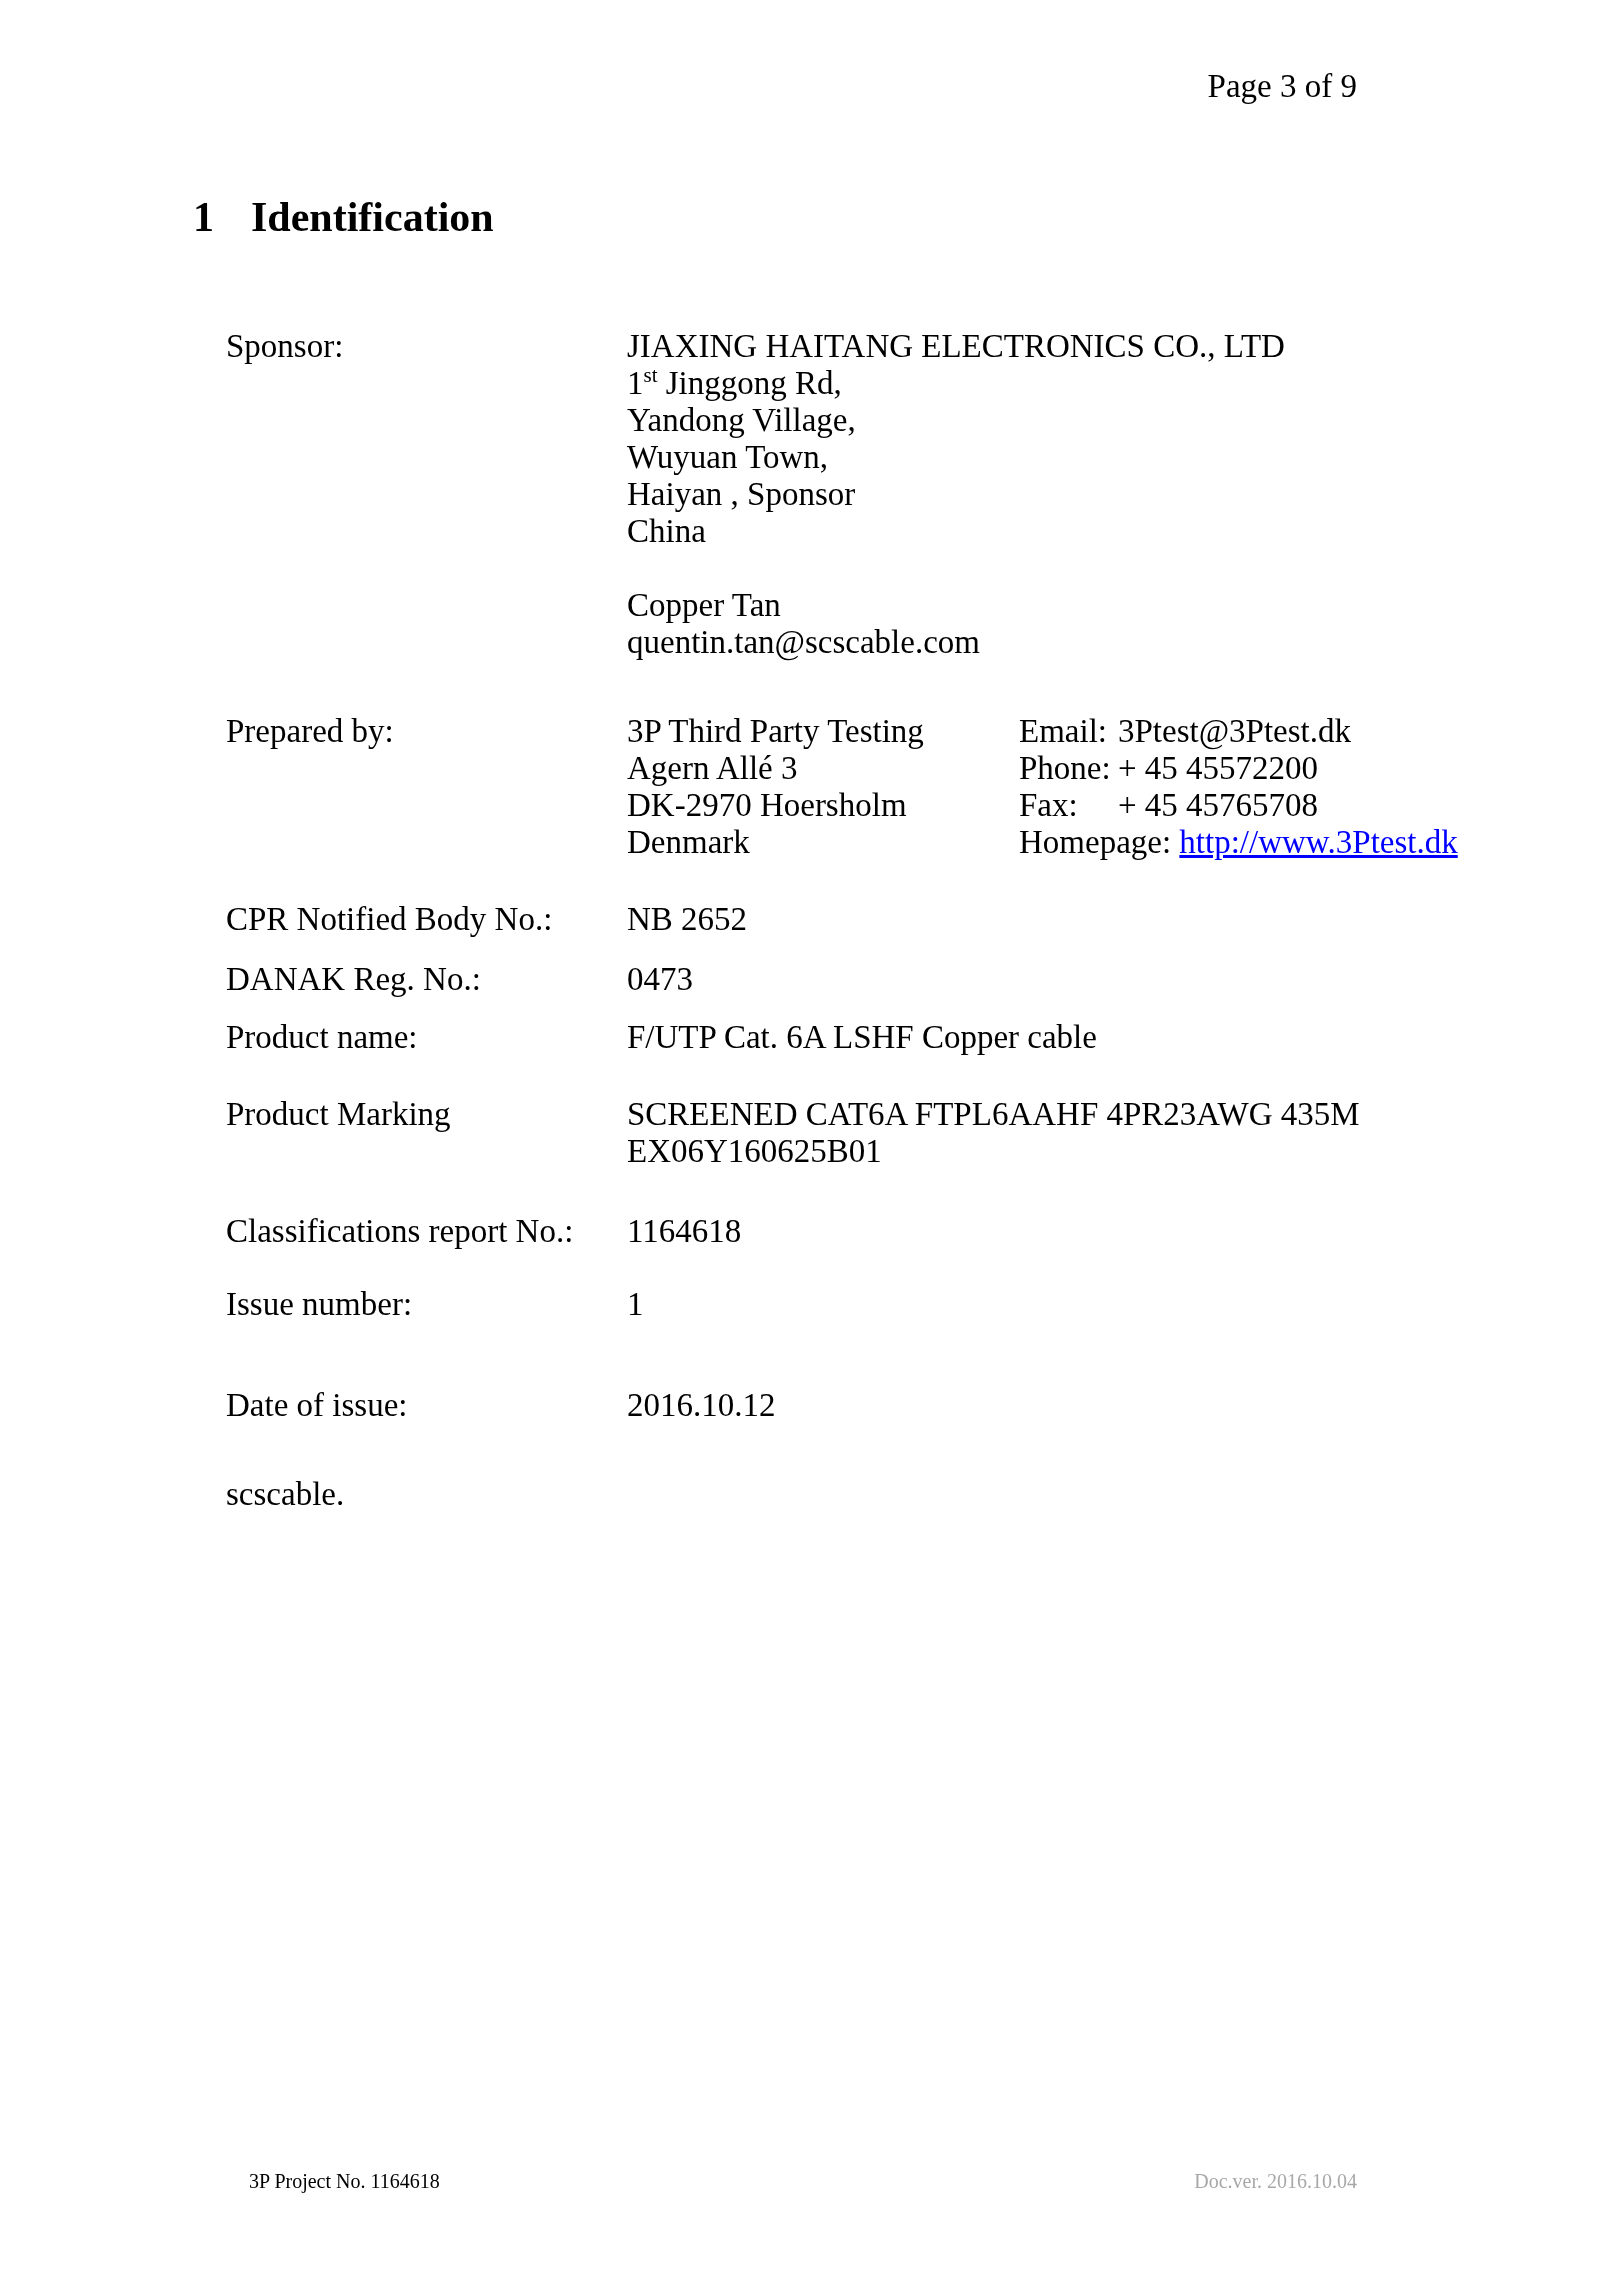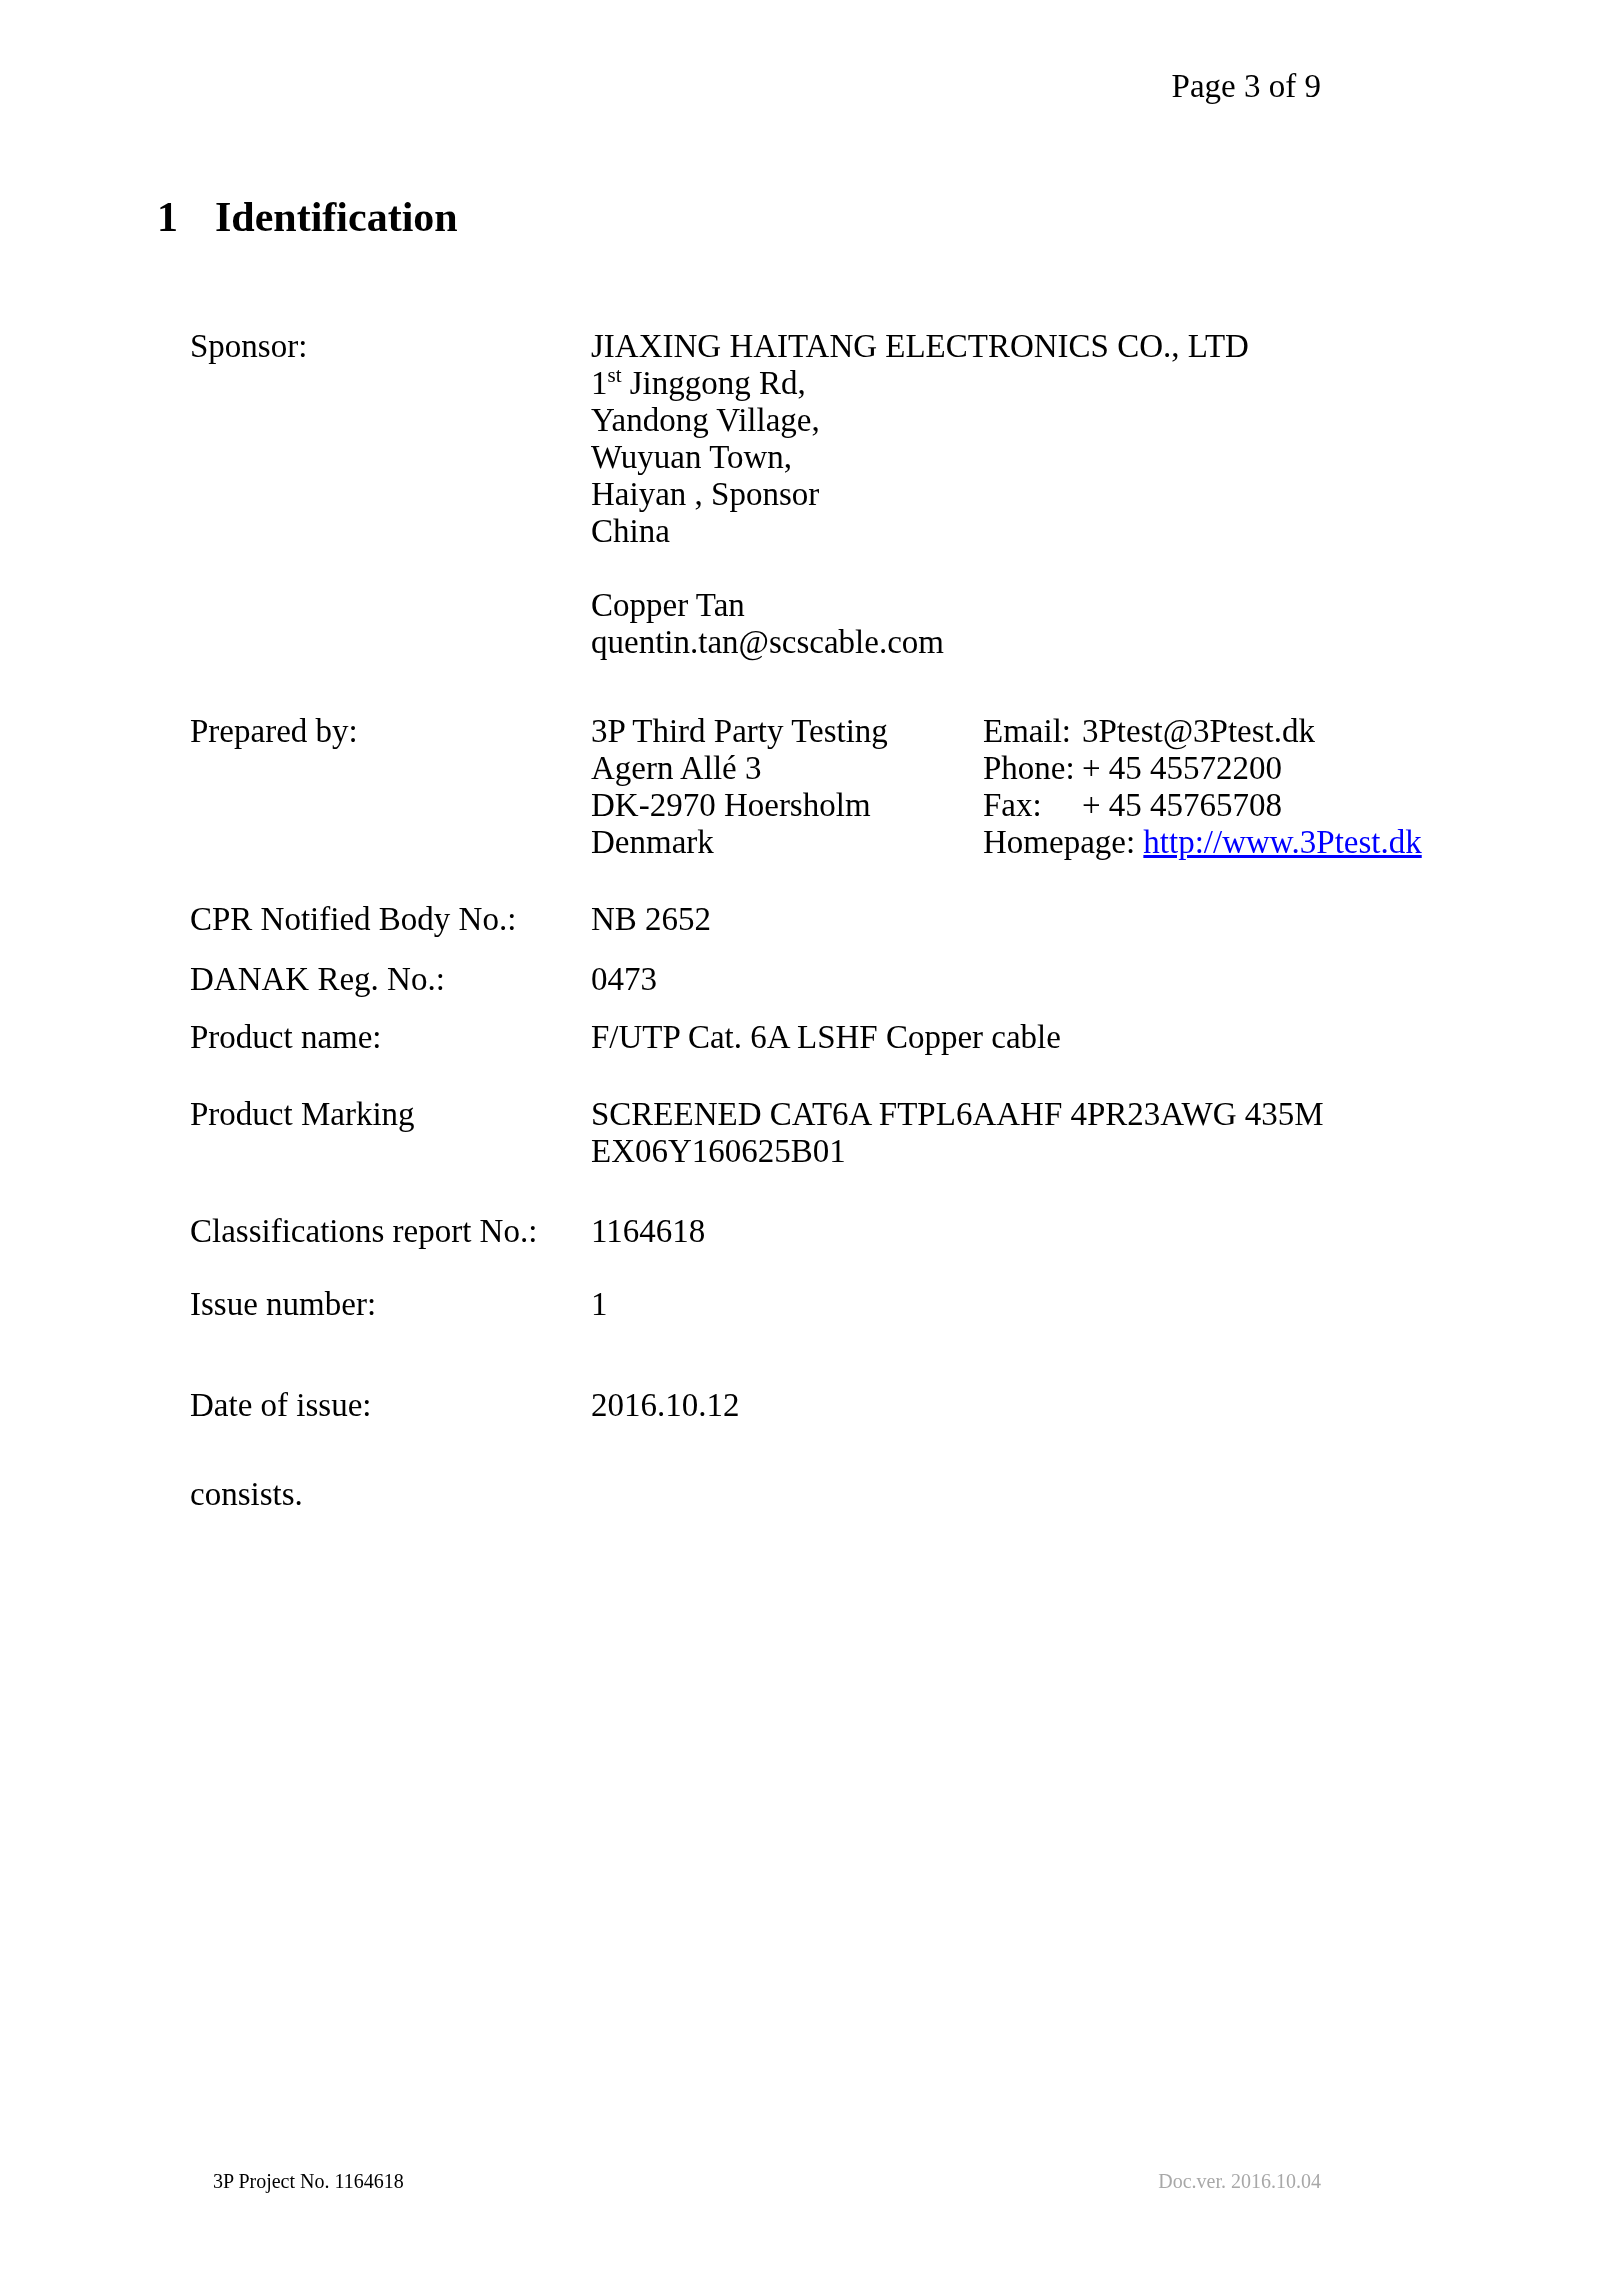--- a/index.html
+++ b/index.html
@@ -10,20 +10,21 @@
   .page {
     position: relative;
     width: 1472px;
     height: 2295px;
     background: #ffffff;
     font-family: "Liberation Serif", "DejaVu Serif", serif;
     font-size: 33px;
     line-height: 37px;
     color: #000000;
     overflow: hidden;
+    margin-left: 36px;
   }
 
   .page-header {
     position: absolute;
     top: 68px;
     right: 151px;
     font-size: 33px;
     line-height: 37px;
     white-space: nowrap;
   }
@@ -156,21 +157,21 @@
   <div class="label-col" style="top:1213px">Classifications report No.:</div>
   <div class="value-col" style="top:1213px">1164618</div>
 
   <div class="label-col" style="top:1286px">Issue number:</div>
   <div class="value-col" style="top:1286px">1</div>
 
   <div class="label-col" style="top:1387px">Date of issue:</div>
   <div class="value-col" style="top:1387px">2016.10.12</div>
 
   <div class="note">
-    <div class="note-line2">consists.</div>
+    <div class="note-line2">scscable.</div>
   </div>
 
   <div class="footer">
     <span class="footer-left">3P Project No. 1164618</span>
     <span class="footer-right">Doc.ver. 2016.10.04</span>
   </div>
 
 </div>
 
 

